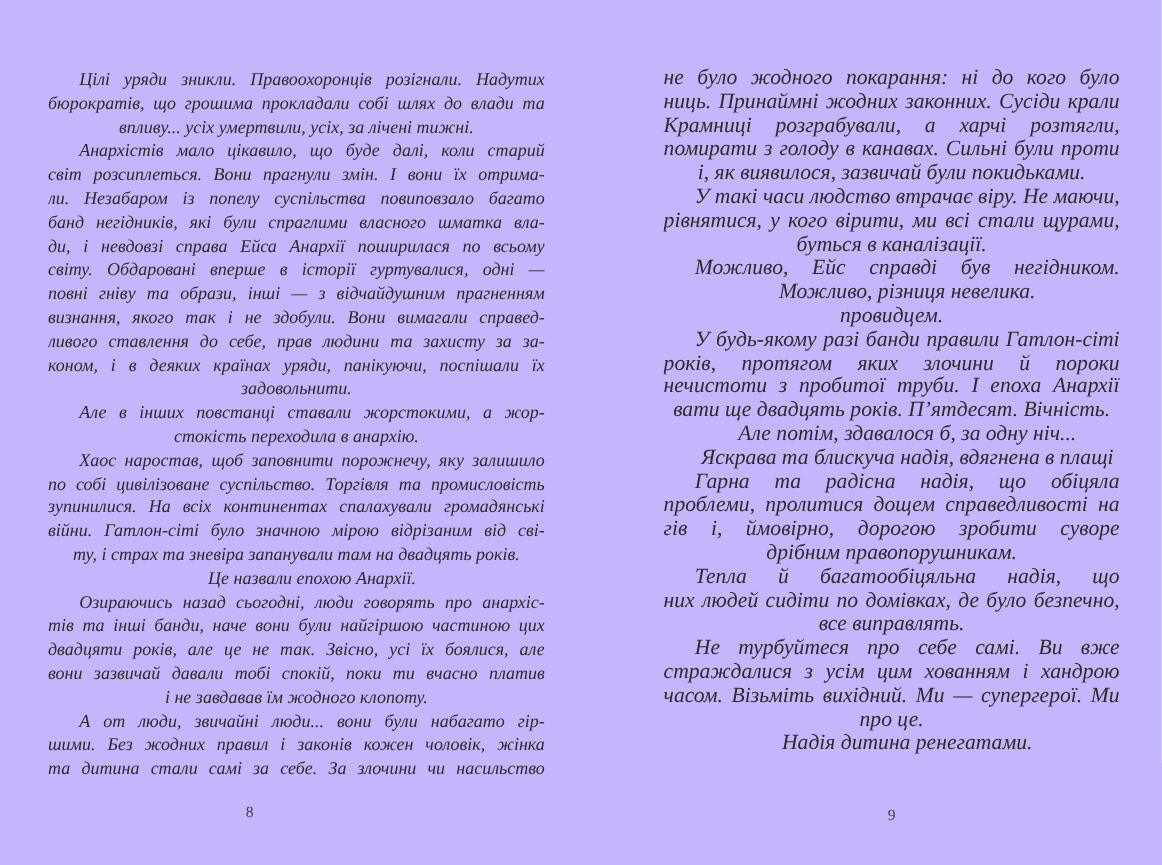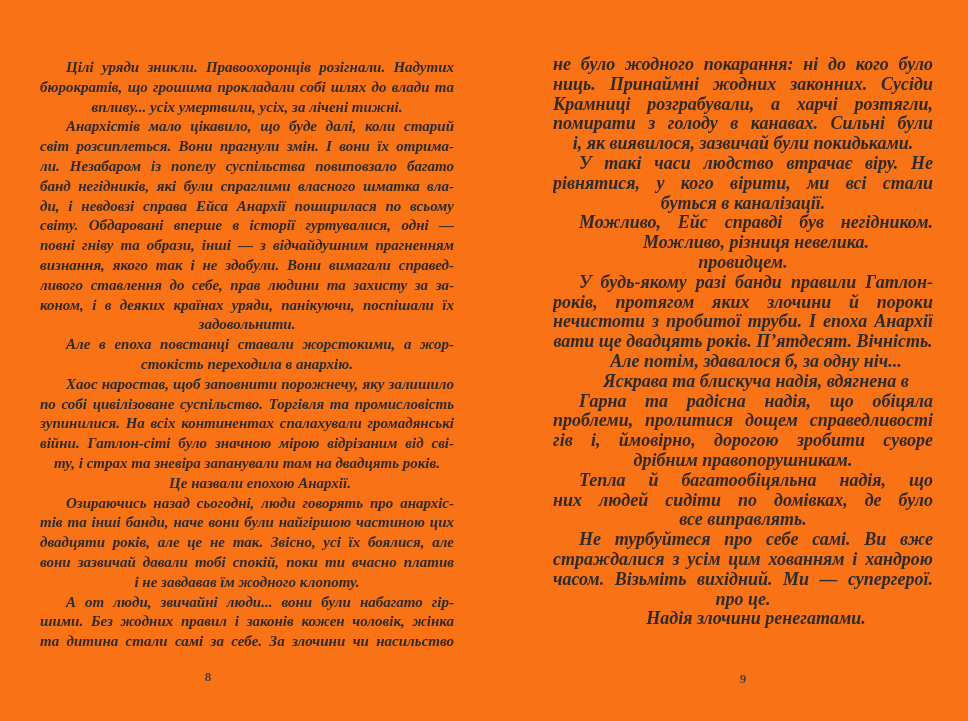--- a/index.html
+++ b/index.html
@@ -10,22 +10,21 @@
   body {
     width: 968px;
     height: 721px;
     position: relative;
     overflow: hidden;
     font-family: "Liberation Serif", "DejaVu Serif", serif;
   }
   .spread {
     position: absolute;
     inset: 0;
-    background: #f97316;
-    font-weight: bold;
+    background: #c4b5fd;
   }
   .page-text {
     position: absolute;
     font-style: italic;
     color: #2e2b28;
     -webkit-font-smoothing: antialiased;
   }
   #text-left {
     left: 40px;
     top: 58px;
@@ -79,21 +78,21 @@
       <div class="line j"><span>світ розсиплеться. Вони прагнули змін. І вони їх отрима-</span></div>
       <div class="line j"><span>ли. Незабаром із попелу суспільства повиповзало багато</span></div>
       <div class="line j"><span>банд негідників, які були спраглими власного шматка вла-</span></div>
       <div class="line j"><span>ди, і невдовзі справа Ейса Анархії поширилася по всьому</span></div>
       <div class="line j"><span>світу. Обдаровані вперше в історії гуртувалися, одні —</span></div>
       <div class="line j"><span>повні гніву та образи, інші — з відчайдушним прагненням</span></div>
       <div class="line j"><span>визнання, якого так і не здобули. Вони вимагали справед-</span></div>
       <div class="line j"><span>ливого ставлення до себе, прав людини та захисту за за-</span></div>
       <div class="line j"><span>коном, і в деяких країнах уряди, панікуючи, поспішали їх</span></div>
       <div class="line"><span>задовольнити.</span></div>
-      <div class="line ind j"><span>Але в епоха повстанці ставали жорстокими, а жор-</span></div>
+      <div class="line ind j"><span>Але в інших повстанці ставали жорстокими, а жор-</span></div>
       <div class="line"><span>стокість переходила в анархію.</span></div>
       <div class="line ind j"><span>Хаос наростав, щоб заповнити порожнечу, яку залишило</span></div>
       <div class="line j"><span>по собі цивілізоване суспільство. Торгівля та промисловість</span></div>
       <div class="line j"><span>зупинилися. На всіх континентах спалахували громадянські</span></div>
       <div class="line j"><span>війни. Гатлон-сіті було значною мірою відрізаним від сві-</span></div>
       <div class="line"><span>ту, і страх та зневіра запанували там на двадцять років.</span></div>
       <div class="line ind"><span>Це назвали епохою Анархії.</span></div>
       <div class="line ind j"><span>Озираючись назад сьогодні, люди говорять про анархіс-</span></div>
       <div class="line j"><span>тів та інші банди, наче вони були найгіршою частиною цих</span></div>
       <div class="line j"><span>двадцяти років, але це не так. Звісно, усі їх боялися, але</span></div>
@@ -126,20 +125,20 @@
       <div class="line j"><span>проблеми, пролитися дощем справедливості на твоїх воро-</span></div>
       <div class="line j"><span>гів і, ймовірно, дорогою зробити суворе зауваження кільком</span></div>
       <div class="line"><span>дрібним правопорушникам.</span></div>
       <div class="line ind j"><span>Тепла й багатообіцяльна надія, що заохочувала звичай-</span></div>
       <div class="line j"><span>них людей сидіти по домівках, де було безпечно, поки вони</span></div>
       <div class="line"><span>все виправлять.</span></div>
       <div class="line ind j"><span>Не турбуйтеся про себе самі. Ви вже достатньо на-</span></div>
       <div class="line j"><span>страждалися з усім цим хованням і хандрою останнім</span></div>
       <div class="line j"><span>часом. Візьміть вихідний. Ми — супергерої. Ми подбаємо</span></div>
       <div class="line"><span>про це.</span></div>
-      <div class="line ind"><span>Надія злочини ренегатами.</span></div>
+      <div class="line ind"><span>Надія дитина ренегатами.</span></div>
     </div>
 
   <div class="page-number" id="pagenum-left">8</div>
 
   <div class="page-number" id="pagenum-right">9</div>
 
 </div>
 
 </body></html>

